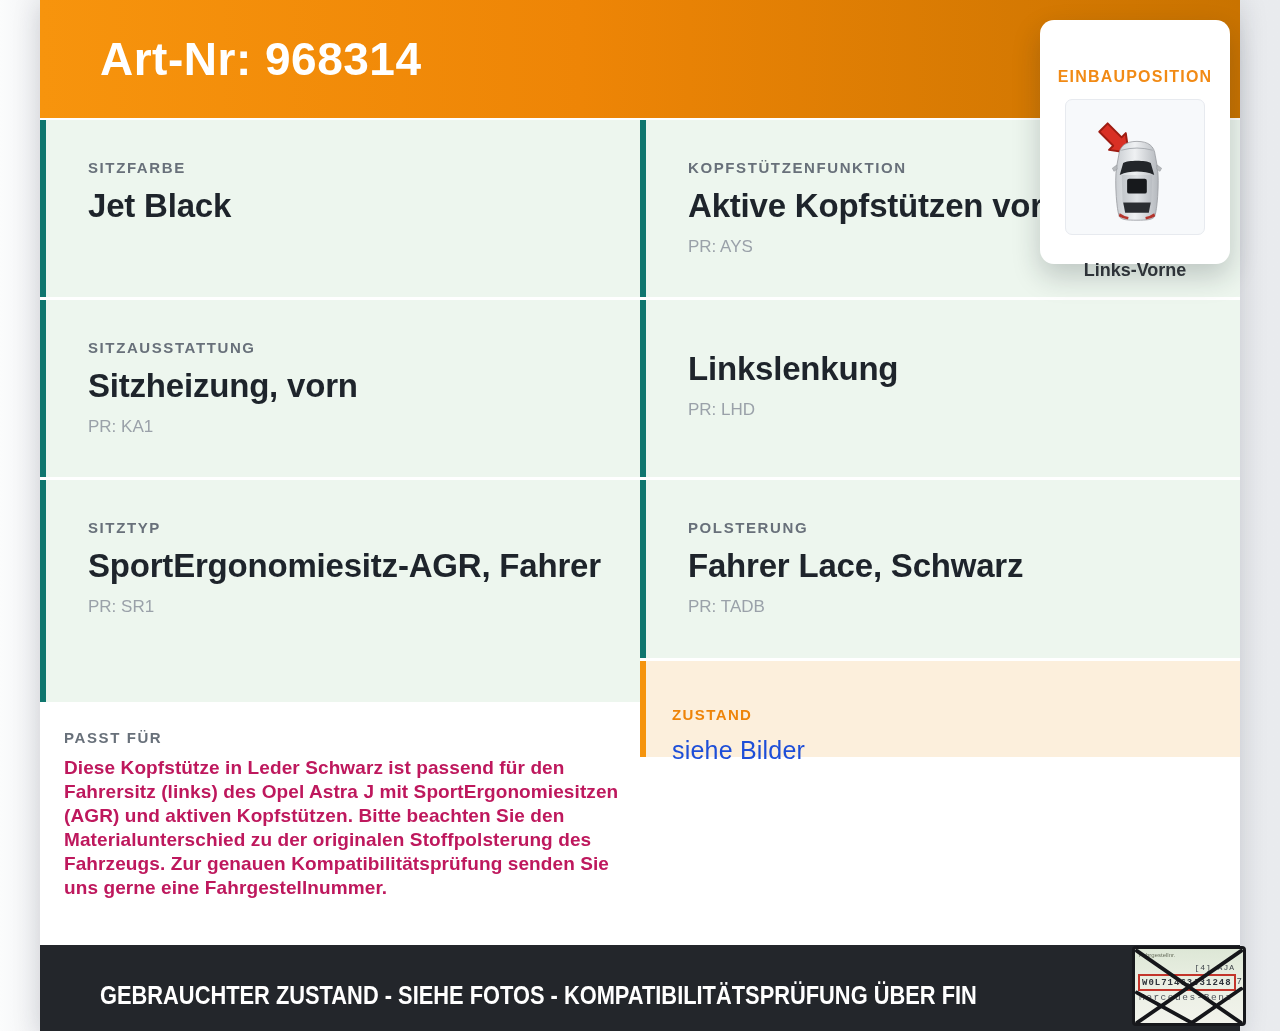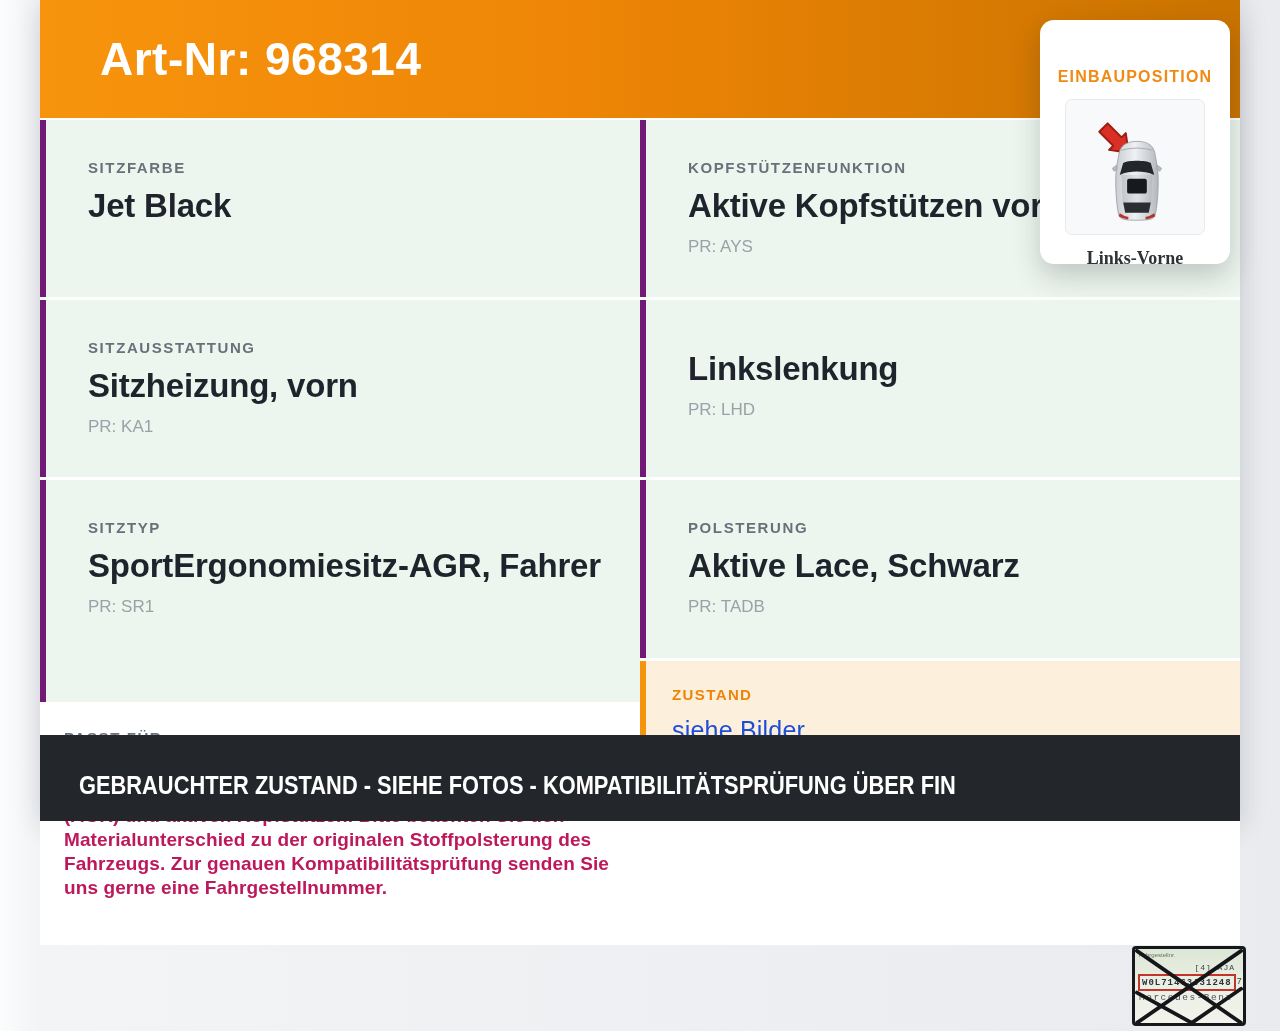--- a/index.html
+++ b/index.html
@@ -6,57 +6,57 @@
   body {
     width:1280px; height:1031px;
     font-family:"Liberation Sans","DejaVu Sans",sans-serif;
     -webkit-font-smoothing:antialiased;
   }
   .stage {
     position:relative; width:1280px; height:1031px; overflow:hidden;
     background:linear-gradient(90deg,#fbfcfc 0%,#f3f4f6 3%,#e9ebee 100%);
   }
   .page {
-    position:absolute; left:40px; top:0; width:1200px; height:821px;
+    position:absolute; left:40px; top:0; width:1200px; height:1031px;
     background:#ffffff; box-shadow:0 4px 26px rgba(30,36,48,.18);
   }
 
   
   .banner {
     height:118px; display:flex; align-items:center; padding-left:60px;
     background:linear-gradient(90deg,#F7940D 0%,#EE8506 45%,#C97300 100%);
   }
   .banner .title {
     color:#fff; font-size:46px; font-weight:bold; letter-spacing:.5px;
   }
 
   
   .cols { display:flex; margin-top:2px; height:825px; background:#fff; }
   .col { width:600px; display:flex; flex-direction:column; }
   .card {
     box-sizing:border-box; margin-bottom:3px;
-    border-left:6px solid #701a75; background:#EDF6EE;
+    border-left:6px solid #0f766e; background:#EDF6EE;
     padding:39px 18px 0 42px;
   }
   .h177 { height:177px; } .h178 { height:178px; } .h222 { height:222px; }
   .lbl {
     font-size:15px; font-weight:bold; color:#68707A; letter-spacing:1.6px;
   }
   .val {
     font-size:33px; font-weight:bold; color:#1E242B; margin-top:9px;
     line-height:1.30; letter-spacing:-.2px;
   }
   .val.nowrap { white-space:nowrap; }
   .pr { font-size:17px; color:#9AA1A9; margin-top:9px; }
 
   .zustand {
     height:96px; background:#FCEFDC; border-left-color:#F5940D;
     padding:25px 18px 0 26px; margin-bottom:0;
   }
-  .zustand .lbl { color:#EE8409; letter-spacing:1.4px; }
+  .zustand .lbl { color:#EE8409; letter-spacing:1.4px;margin-top:20px; }
   .zustand .val {
     font-size:25px; font-weight:500; color:#1d4ed8; margin-top:11px; letter-spacing:.2px;
   }
 
   .passt {
     background:#fff; border-left:none; height:235px;
     padding:24px 14px 0 24px; margin-bottom:0;
   }
   .passt .txt {
     margin-top:10px; width:568px; font-size:19px; font-weight:bold;
@@ -67,27 +67,27 @@
   .pos-card {
     position:absolute; left:1000px; top:20px; width:190px; height:244px;
     background:#fff; border-radius:14px; z-index:5; box-sizing:border-box;
     box-shadow:0 12px 28px rgba(25,30,40,.22); text-align:center; padding-top:22px;
   }
   .pos-lbl { color:#F18A15; font-weight:bold; font-size:16px; letter-spacing:1.2px;margin-top:26px; }
   .imgbox {
     width:140px; height:136px; margin:13px auto 0; box-sizing:border-box;
     background:#F7F9FB; border:1px solid #E7EAEF; border-radius:7px;
   }
-  .pos-cap { margin-top:13px; font-size:18px; font-weight:bold; color:#2E3338;font-family:Liberation Serif, serif; }
+  .pos-cap { margin-top:25px; font-size:18px; font-weight:bold; color:#2E3338; }
 
   
   .bar {
     position:absolute; left:0; bottom:0; width:100%; height:86px;
     background:#23262B; display:flex; align-items:center;
-    padding-left:39px; box-sizing:border-box;
+    padding-left:60px; box-sizing:border-box;
   }
   .ftxt {
     color:#fff; font-weight:bold; font-size:26px; white-space:nowrap;
     transform:scaleX(.84); transform-origin:left center; margin-top:14px;
   }
 
   
   .doc {
     position:absolute; left:1092px; top:946px; width:114px; height:80px;
     box-sizing:border-box; border:3px solid #17181C; border-radius:4px;
@@ -145,21 +145,21 @@
           <div class="lbl">KOPFSTÜTZENFUNKTION</div>
           <div class="val nowrap">Aktive Kopfstützen vorn</div>
           <div class="pr">PR: AYS</div>
         </div>
         <div class="card h177">
           <div class="val">Linkslenkung</div>
           <div class="pr">PR: LHD</div>
         </div>
         <div class="card h178">
           <div class="lbl">POLSTERUNG</div>
-          <div class="val">Aktive Lace, Schwarz</div>
+          <div class="val">Fahrer Lace, Schwarz</div>
           <div class="pr">PR: TADB</div>
         </div>
         <div class="card zustand">
           <div class="lbl">ZUSTAND</div>
           <div class="val">siehe Bilder</div>
         </div>
       </div>
     </div>
 
     <div class="pos-card">

